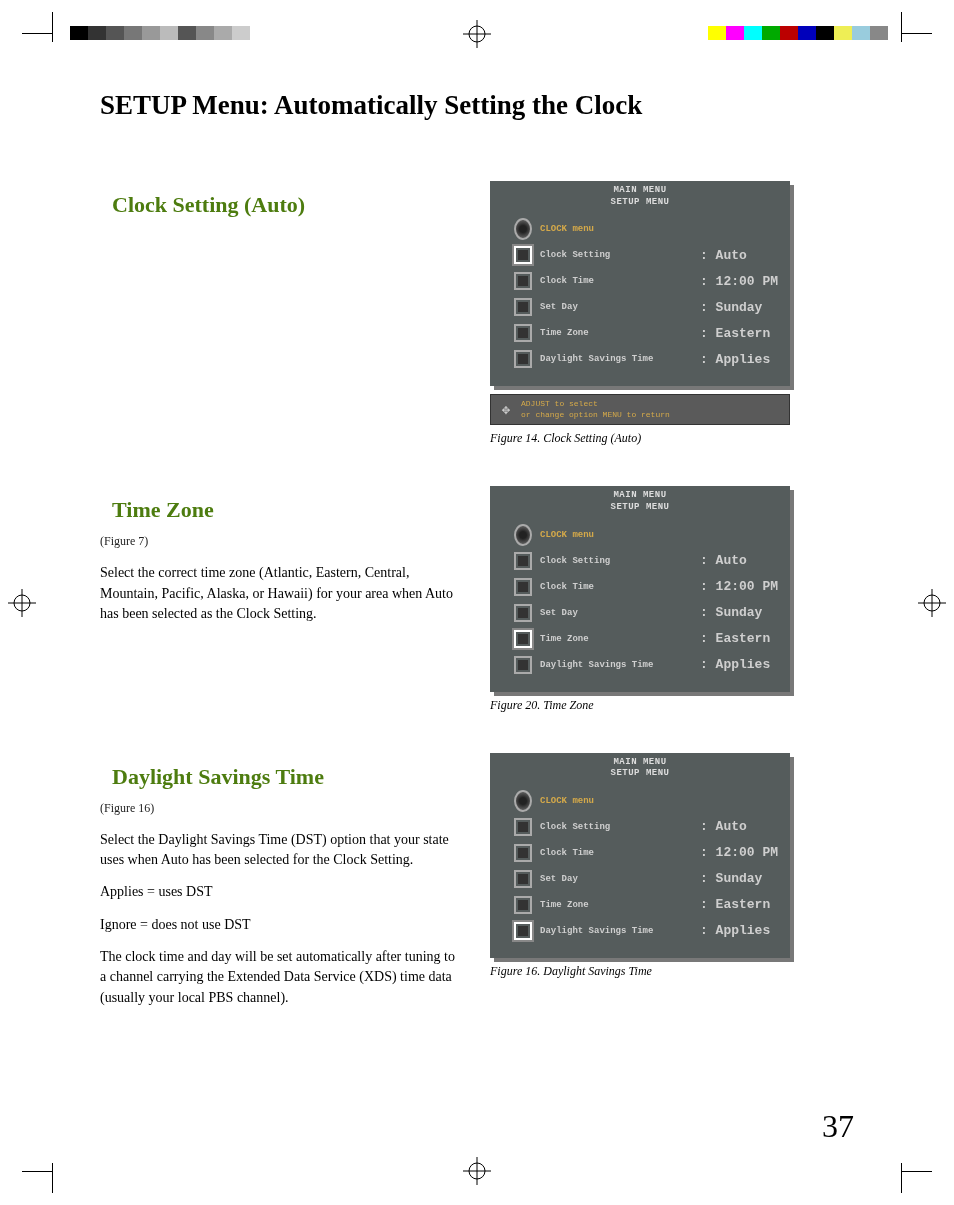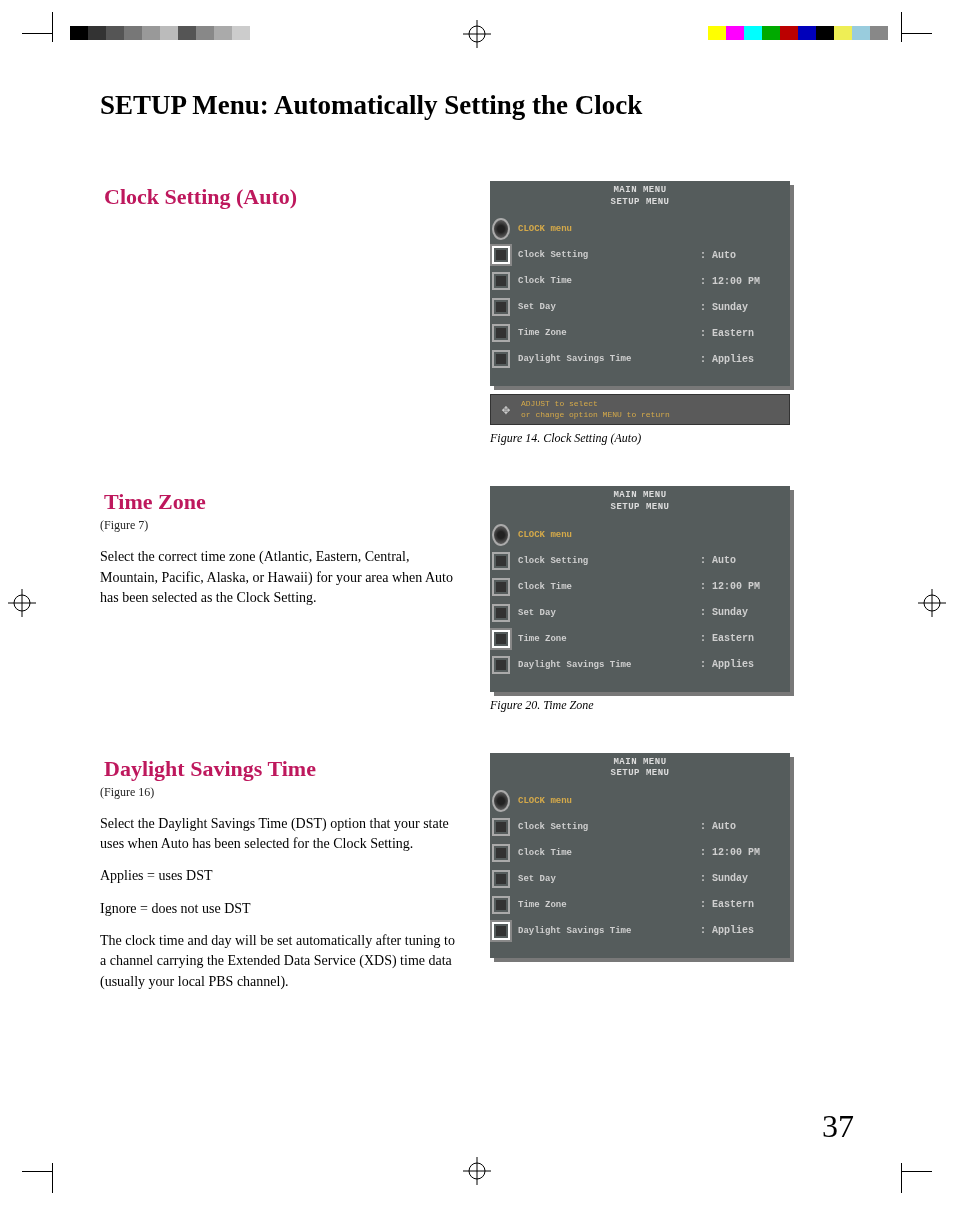--- a/index.html
+++ b/index.html
@@ -88,22 +88,22 @@
   .text-col {
     flex: 1;
     max-width: 360px;
   }
   .fig-col {
     flex: 0 0 310px;
   }
   .sec-title {
     font-size: 22px;
     font-weight: bold;
-    margin: 4px;
-    color: #be185d;
+    margin: 12px;
+    color: #4d7c0f;
     line-height: 1.1;
   }
   .fig-ref {
     font-size: 12px;
     margin: 2px 0 14px 0;
     color: #222;
   }
   .body-text {
     font-size: 14px;
     line-height: 1.45;
@@ -130,21 +130,21 @@
     text-align:center;
     color:#ddd;
     font-family:"Courier New",monospace;
     font-size:9px;
     font-weight:bold;
     padding:4px 0 2px 0;
     line-height:1.3;
     letter-spacing:0.5px;
   }
   .menu-rows {
-    padding:6px 10px 14px 2px;
+    padding:6px 10px 14px 24px;
   }
   .menu-row {
     display:flex;
     align-items:center;
     padding:4px 0;
     gap:8px;
   }
   .menu-icon {
     width:18px;
     height:18px;
@@ -180,21 +180,21 @@
     flex:1;
     color:#cfcfcf;
     font-family:"Courier New",monospace;
     font-size:9px;
     font-weight:bold;
   }
   .menu-label.highlight { color:#d4a94a; }
   .menu-value {
     color:#cfcfcf;
     font-family:"Courier New",monospace;
-    font-size:10px;
+    font-size:13px;
     font-weight:bold;
     min-width:80px;
   }
   .hint-bar {
     margin-top:8px;
     background:#5a5a5a;
     border:1px solid #333;
     padding:4px 6px;
     font-family:"Courier New",monospace;
     font-size:8px;
@@ -486,19 +486,20 @@
                   <div class="menu-row">
                     <div class="menu-icon">
                       <div class="icon-box sel"></div>
                     </div>
                     <div class="menu-label">Daylight Savings Time</div>
                     <div class="menu-value">: Applies</div>
                   </div>
                 </div>
               </div>
             </div>
+            <div class="fig-caption">Figure 16.  Daylight Savings Time</div>
           </div>
         </div>
       </div>
   </div>
 
   <div class="page-number">37</div>
 </div>
 
 </body></html>

